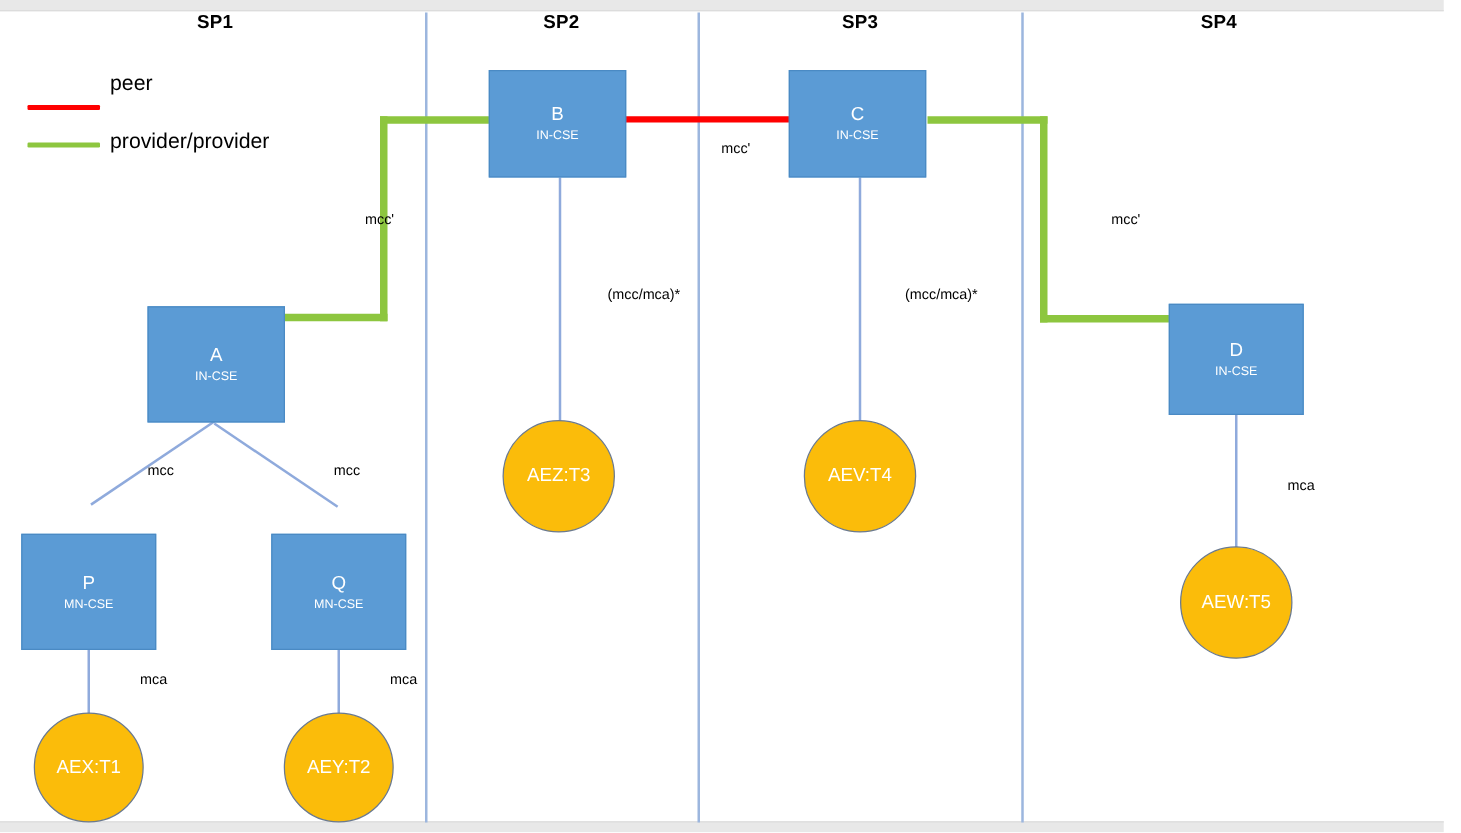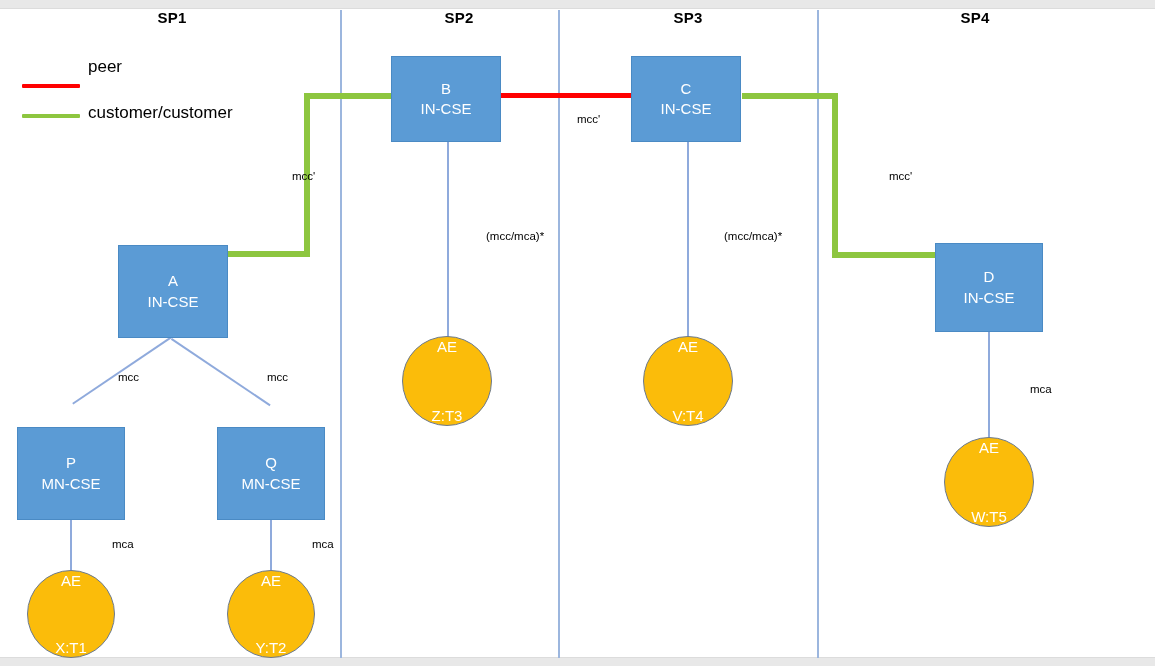--- a/index.html
+++ b/index.html
@@ -4,22 +4,22 @@
 <style>
   html,body{margin:0;padding:0;background:#ffffff;}
   body{font-family:"Liberation Sans",sans-serif;}
   #canvas{position:relative;width:1155px;height:666px;background:#ffffff;overflow:hidden;}
   .strip{position:absolute;left:0;width:1169px;background:#e8e8e8;}
   .strip.top{top:0;height:8px;border-bottom:1px solid #dcdcdc;}
   .strip.bottom{bottom:0;height:8px;border-top:1px solid #dcdcdc;}
   .divider{position:absolute;width:2px;background:#9cb6de;}
   .sp-header{position:absolute;font-weight:bold;font-size:15px;color:#000;text-align:center;transform:translateX(-50%);letter-spacing:.2px;}
   .node-box{position:absolute;background:#5b9bd5;border:1px solid #4a8ac4;color:#fff;display:flex;flex-direction:column;align-items:center;justify-content:center;font-size:15px;line-height:1.35;box-sizing:border-box;}
-  .node-box .ln2{font-size:15px;}
-  .node-circle{position:absolute;background:#fbbc0a;border:1px solid #6b7a8f;border-radius:50%;color:#fff;display:flex;flex-direction:column;align-items:center;justify-content:space-between;font-size:15px;line-height:1.3;box-sizing:border-box;}
+  .node-box .ln2{font-size:10px;}
+  .node-circle{position:absolute;background:#fbbc0a;border:1px solid #6b7a8f;border-radius:50%;color:#fff;display:flex;flex-direction:row;align-items:center;justify-content:center;font-size:15px;line-height:1.3;box-sizing:border-box;}
   .link-thin{position:absolute;background:#8faadc;}
   .link-thin.v{width:1.5px;}
   .diag{position:absolute;height:1.5px;background:#8faadc;transform-origin:0 0;}
   .seg{position:absolute;}
   .seg.green{background:#8dc63f;}
   .seg.red{background:#ff0000;}
   .edge-label{position:absolute;font-size:11.5px;color:#000;white-space:nowrap;margin-left:34px;}
   .legend-line{position:absolute;height:4px;border-radius:1px;}
   .legend-label{position:absolute;font-size:17px;color:#000;white-space:nowrap;}
 </style>
@@ -29,28 +29,28 @@
 <div id="canvas">
 
   <div class="strip top"></div>
   <div class="strip bottom"></div>
 
   <div class="divider" style="left:340px;top:10px;height:648px;"></div>
   <div class="divider" style="left:558px;top:10px;height:648px;"></div>
   <div class="divider" style="left:817px;top:10px;height:648px;"></div>
 
   <div class="sp-header" style="left:172px;top:9px;">SP1</div>
-  <div class="sp-header" style="left:459px;top:9px;">SP2</div>
+  <div class="sp-header" style="left:449px;top:9px;">SP2</div>
   <div class="sp-header" style="left:688px;top:9px;">SP3</div>
   <div class="sp-header" style="left:975px;top:9px;">SP4</div>
 
   <div class="legend-line" style="left:22px;top:84px;width:58px;background:#ff0000;"></div>
   <div class="legend-label" style="left:88px;top:57px;">peer</div>
   <div class="legend-line" style="left:22px;top:114px;width:58px;background:#8dc63f;"></div>
-  <div class="legend-label" style="left:88px;top:103px;">customer/customer</div>
+  <div class="legend-label" style="left:88px;top:103px;">provider/provider</div>
 
   <div class="seg green" style="left:224px;top:251px;width:86px;height:6px;"></div>
   <div class="seg green" style="left:304px;top:93px;width:6px;height:164px;"></div>
   <div class="seg green" style="left:304px;top:93px;width:90px;height:6px;"></div>
   <div class="edge-label" style="left:258px;top:170px;">mcc'</div>
 
   <div class="seg red" style="left:500px;top:93px;width:133px;height:5px;"></div>
   <div class="edge-label" style="left:543px;top:113px;">mcc'</div>
 
   <div class="seg green" style="left:742px;top:93px;width:96px;height:6px;"></div>

